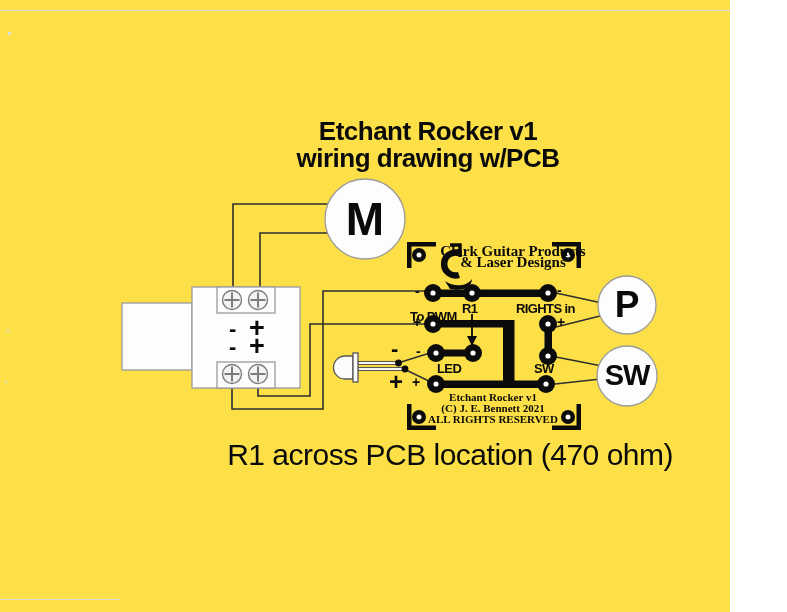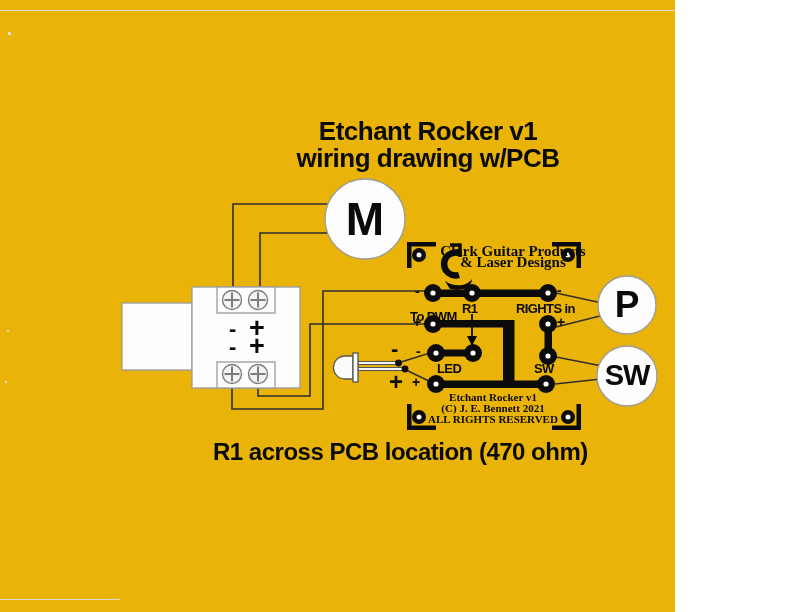--- a/index.html
+++ b/index.html
@@ -1,21 +1,21 @@
 <!DOCTYPE html>
 <html><head>
 <meta charset="utf-8">
 <style>
   html,body{margin:0;padding:0;background:#ffffff;}
-  #page{position:relative;width:675px;height:612px;background:#eab308;overflow:hidden;
+  #page{position:relative;width:730px;height:612px;background:#fde047;overflow:hidden;
         font-family:"Liberation Sans",sans-serif;color:#0d0d0d;}
   .abs{position:absolute;}
   .txt{white-space:nowrap;}
   .title{width:436px;text-align:center;font-weight:700;font-size:26px;line-height:27px;letter-spacing:-0.5px;color:#0a0a0a;}
-  .caption{width:460px;text-align:left;font-weight:700;font-size:24px;letter-spacing:-0.5px;color:#0a0a0a;}
+  .caption{width:460px;text-align:right;font-weight:400;font-size:30px;letter-spacing:-0.5px;color:#0a0a0a;}
   .circle-label{text-align:center;font-weight:700;color:#0a0a0a;}
   .pcb-label{font-weight:700;font-size:13px;letter-spacing:-0.6px;color:#0a0a0a;}
   .sign-sm{font-weight:900;font-size:14px;color:#0a0a0a;}
   .sign-lg{font-weight:900;font-size:22px;color:#0a0a0a;}
   .serifblk{font-family:"Liberation Serif",serif;font-weight:700;text-align:center;color:#0a0a0a;}
   .artifact{background:#dcdcdc;}
 </style>
 </head>
 <body>
 

